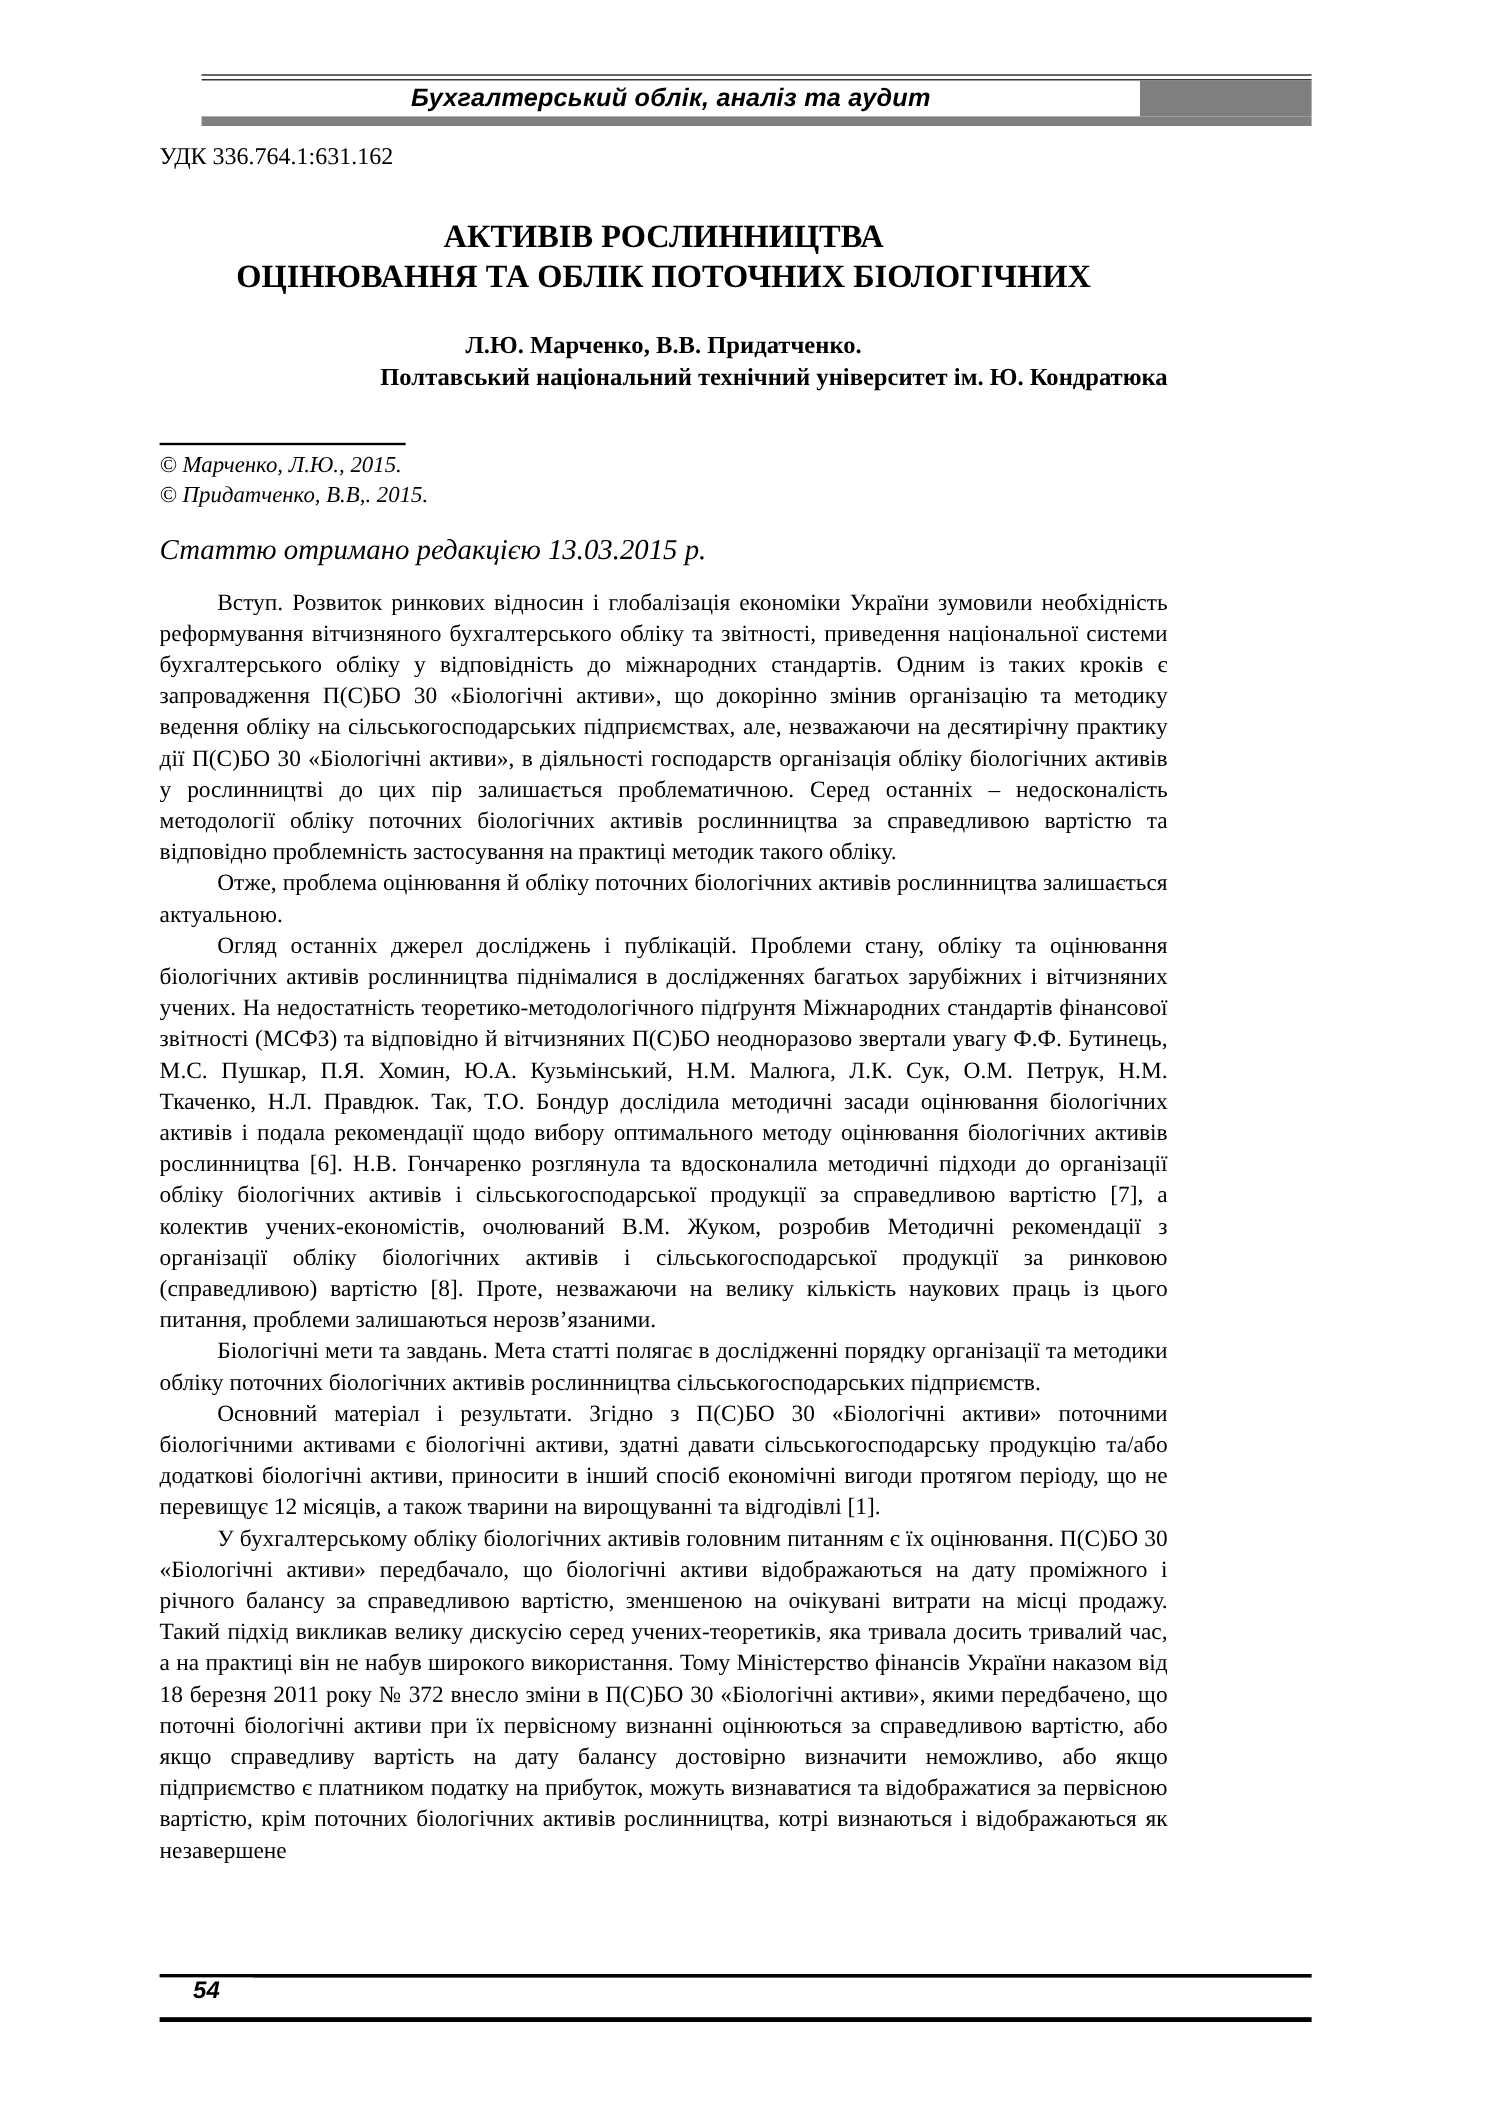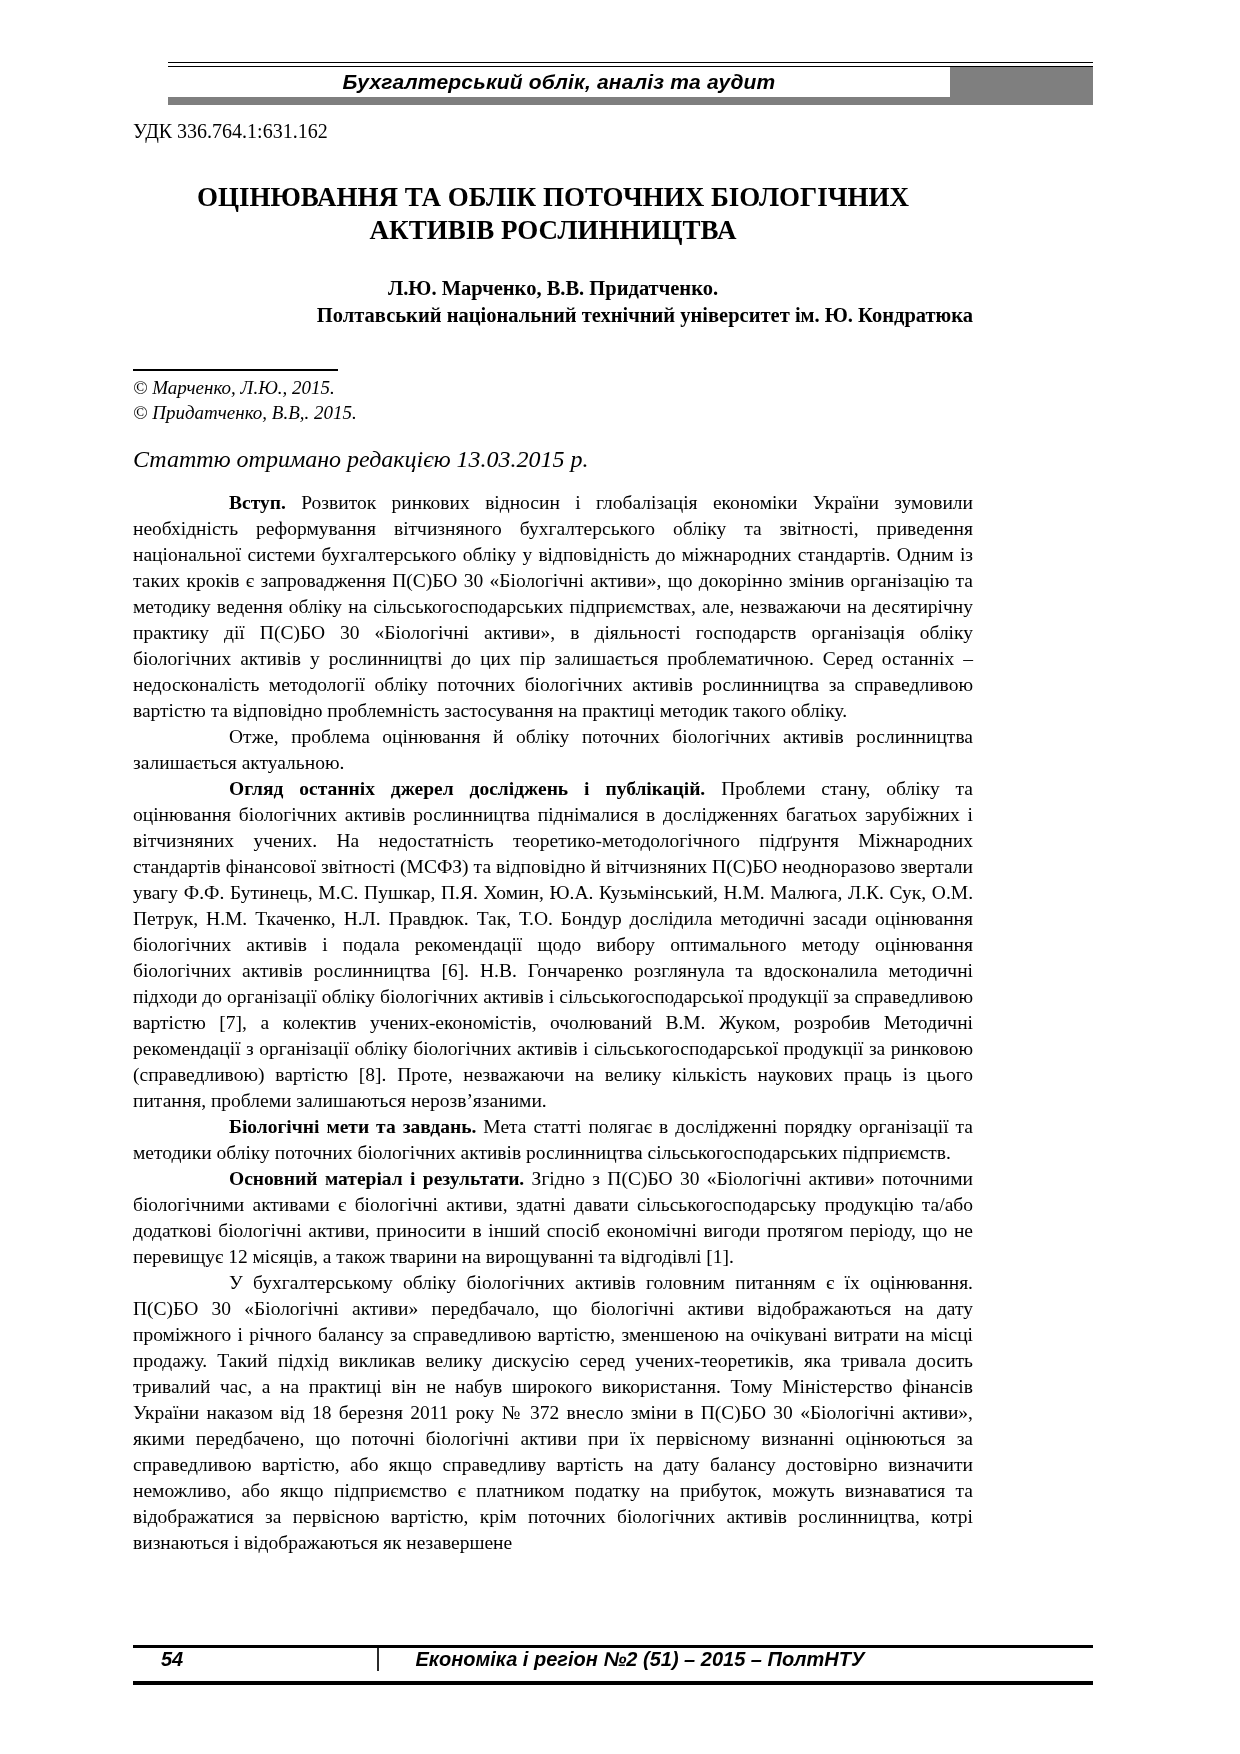--- a/index.html
+++ b/index.html
@@ -101,21 +101,21 @@
     line-height: 25px;
   }
   .article-body { margin-top: 18px; }
   .body-par {
     margin: 0;
     text-align: justify;
     text-indent: 48px;
     font-size: 19.5px;
     line-height: 26px;
   }
-  .body-par b.lead { font-weight: bold; margin-left: 48px; }
+  .body-par b.lead { font-weight: normal; }
 
   
   .footer-bar {
     position: absolute;
     left: 133px;
     top: 1645px;
     width: 960px;
     height: 33px;
     border-top: 3px solid #000;
     border-bottom: 4px solid #000;
@@ -164,22 +164,22 @@
       <div class="header-title">Бухгалтерський облік, аналіз та аудит</div>
       <div class="header-gray-box"></div>
     </div>
     <div class="header-gray-rule"></div>
   </div>
 
   <div class="content">
     <p class="udc">УДК 336.764.1:631.162</p>
 
     <h1 class="article-title">
+      <div>АКТИВІВ РОСЛИННИЦТВА</div>
       <div>ОЦІНЮВАННЯ ТА ОБЛІК ПОТОЧНИХ БІОЛОГІЧНИХ</div>
-      <div>АКТИВІВ РОСЛИННИЦТВА</div>
     </h1>
 
     <p class="authors">Л.Ю. Марченко, В.В. Придатченко.</p>
     <p class="affiliation">Полтавський національний технічний університет ім. Ю. Кондратюка</p>
 
     <div class="copyright-sep"></div>
     <p class="copyright-line">© Марченко, Л.Ю., 2015.</p>
     <p class="copyright-line">© Придатченко, В.В,. 2015.</p>
 
     <p class="received">Статтю отримано редакцією 13.03.2015 р.</p>
@@ -190,17 +190,16 @@
       <p class="body-par"><b class="lead">Огляд останніх джерел досліджень і публікацій.</b><span> Проблеми стану, обліку та оцінювання біологічних активів рослинництва піднімалися в дослідженнях багатьох зарубіжних і вітчизняних учених. На недостатність теоретико-методологічного підґрунтя Міжнародних стандартів фінансової звітності (МСФЗ) та відповідно й вітчизняних П(С)БО неодноразово звертали увагу Ф.Ф. Бутинець, М.С. Пушкар, П.Я. Хомин, Ю.А. Кузьмінський, Н.М. Малюга, Л.К. Сук, О.М. Петрук, Н.М. Ткаченко, Н.Л. Правдюк. Так, Т.О. Бондур дослідила методичні засади оцінювання біологічних активів і подала рекомендації щодо вибору оптимального методу оцінювання біологічних активів рослинництва [6]. Н.В. Гончаренко розглянула та вдосконалила методичні підходи до організації обліку біологічних активів і сільськогосподарської продукції за справедливою вартістю [7], а колектив учених-економістів, очолюваний В.М. Жуком, розробив Методичні рекомендації з організації обліку біологічних активів і сільськогосподарської продукції за ринковою (справедливою) вартістю [8]. Проте, незважаючи на велику кількість наукових праць із цього питання, проблеми залишаються нерозв’язаними.</span></p>
       <p class="body-par"><b class="lead">Біологічні мети та завдань.</b><span> Мета статті полягає в дослідженні порядку організації та методики обліку поточних біологічних активів рослинництва сільськогосподарських підприємств.</span></p>
       <p class="body-par"><b class="lead">Основний матеріал і результати.</b><span> Згідно з П(С)БО 30 «Біологічні активи» поточними біологічними активами є біологічні активи, здатні давати сільськогосподарську продукцію та/або додаткові біологічні активи, приносити в інший спосіб економічні вигоди протягом періоду, що не перевищує 12 місяців, а також тварини на вирощуванні та відгодівлі [1].</span></p>
       <p class="body-par"><b class="lead"></b><span>У бухгалтерському обліку біологічних активів головним питанням є їх оцінювання. П(С)БО 30 «Біологічні активи» передбачало, що біологічні активи відображаються на дату проміжного і річного балансу за справедливою вартістю, зменшеною на очікувані витрати на місці продажу. Такий підхід викликав велику дискусію серед учених-теоретиків, яка тривала досить тривалий час, а на практиці він не набув широкого використання. Тому Міністерство фінансів України наказом від 18 березня 2011 року № 372 внесло зміни в П(С)БО 30 «Біологічні активи», якими передбачено, що поточні біологічні активи при їх первісному визнанні оцінюються за справедливою вартістю, або якщо справедливу вартість на дату балансу достовірно визначити неможливо, або якщо підприємство є платником податку на прибуток, можуть визнаватися та відображатися за первісною вартістю, крім поточних біологічних активів рослинництва, котрі визнаються і відображаються як незавершене</span></p>
     </div>
   </div>
 
   <div class="footer-bar">
     <div class="footer-num">54</div>
     <div class="footer-gray-left"></div>
-    <div class="footer-journal">Економіка і регіон №2 (51) – 2015 – ПолтНТУ</div>
     <div class="footer-gray-right"></div>
   </div>
 
 </div>
 
 </body></html>

